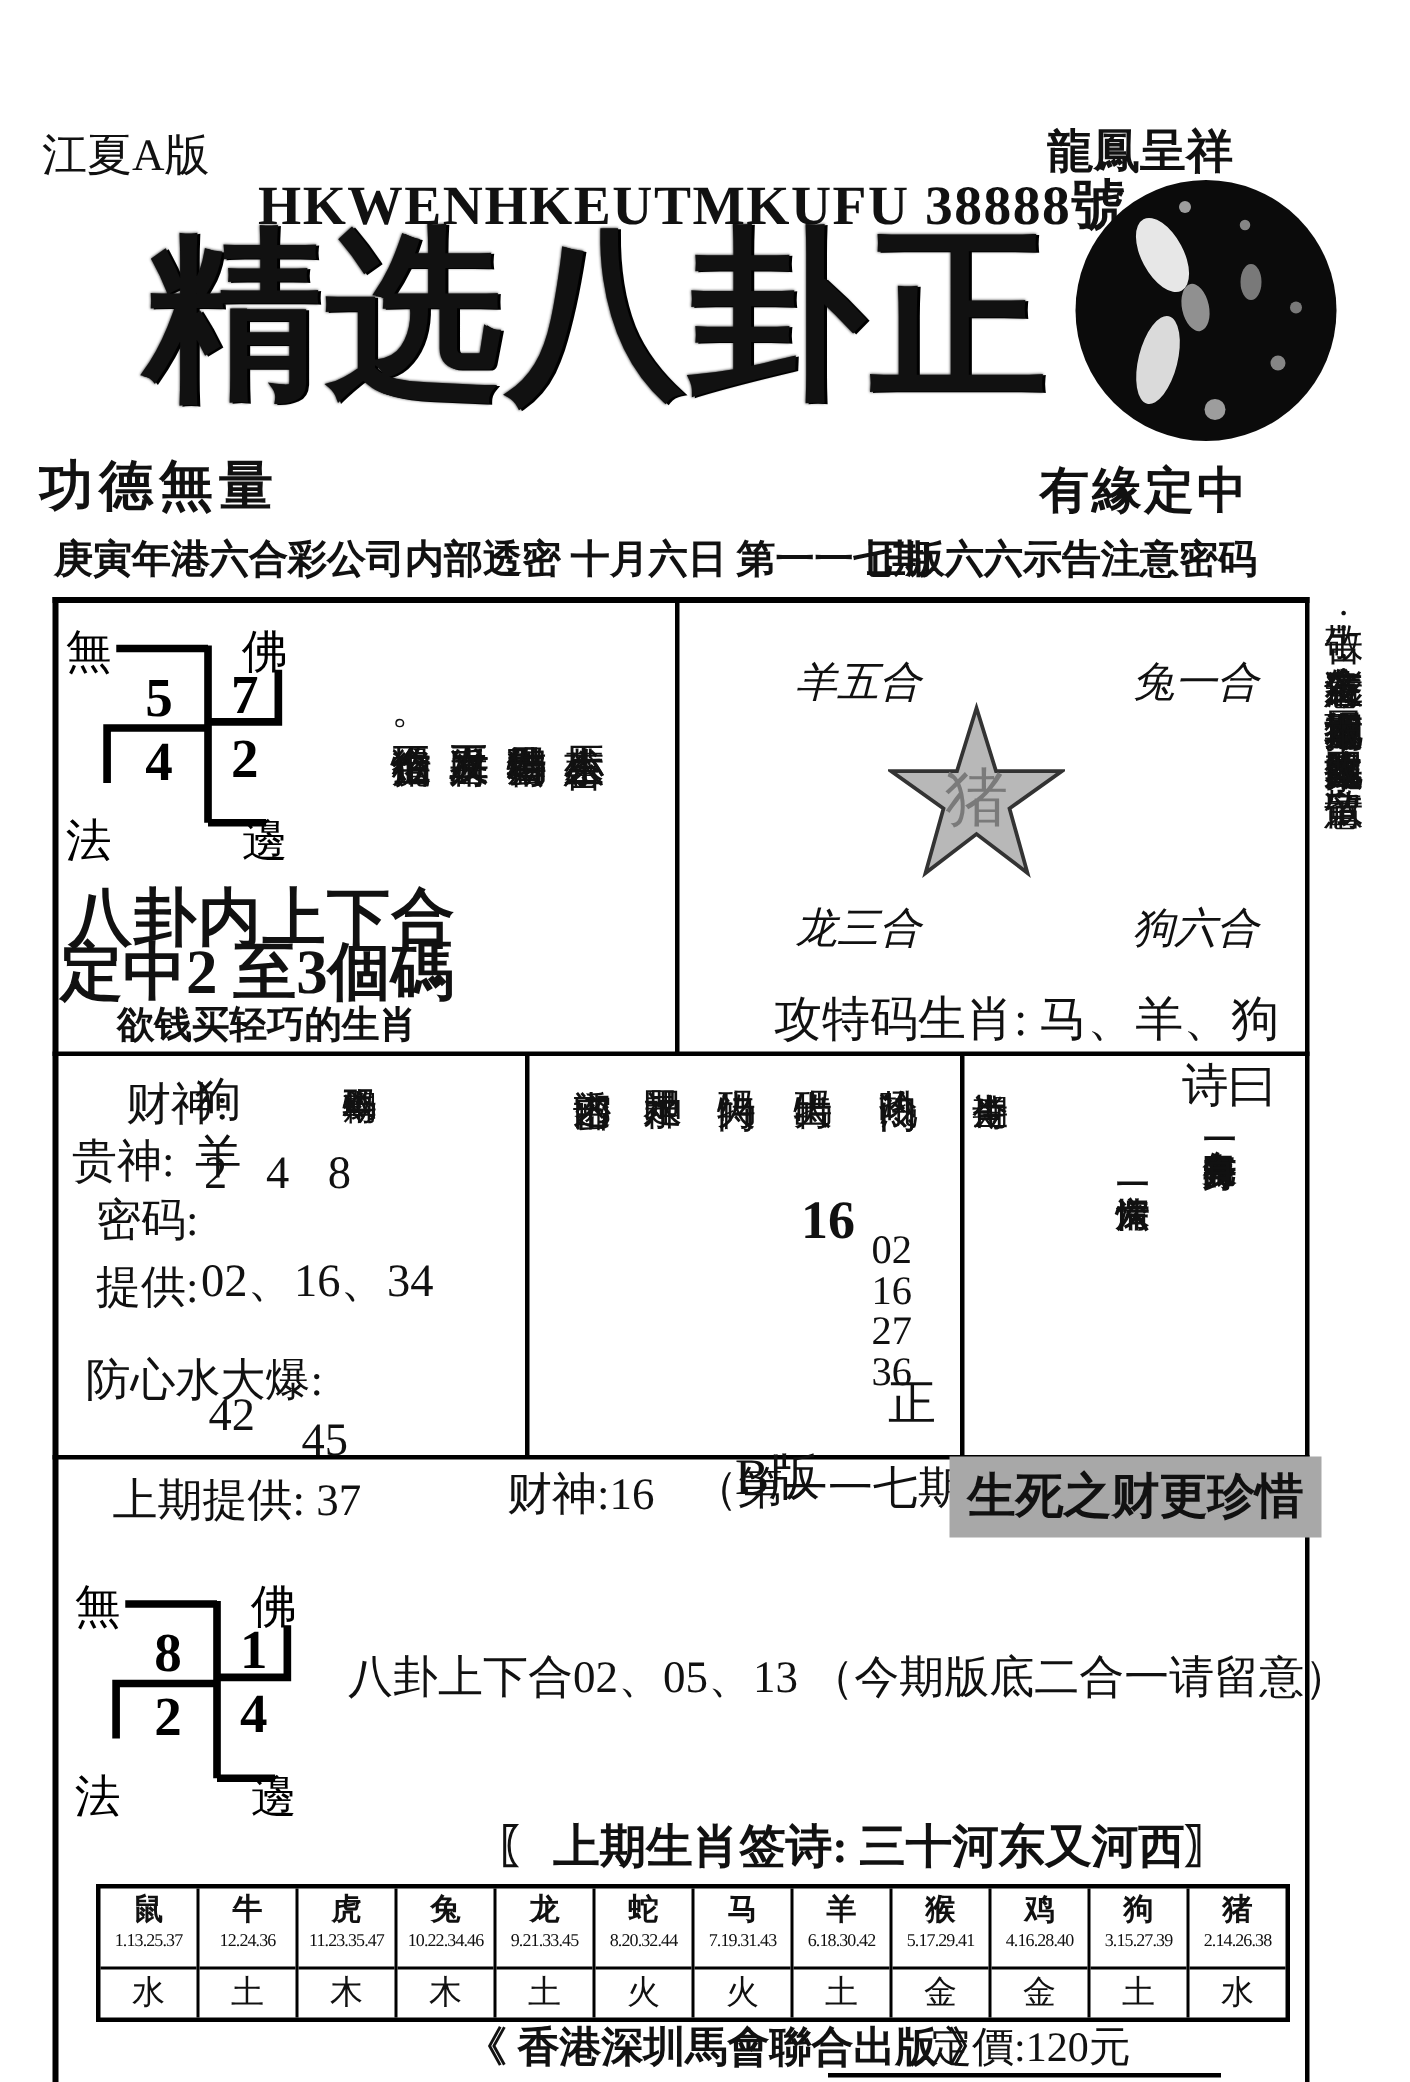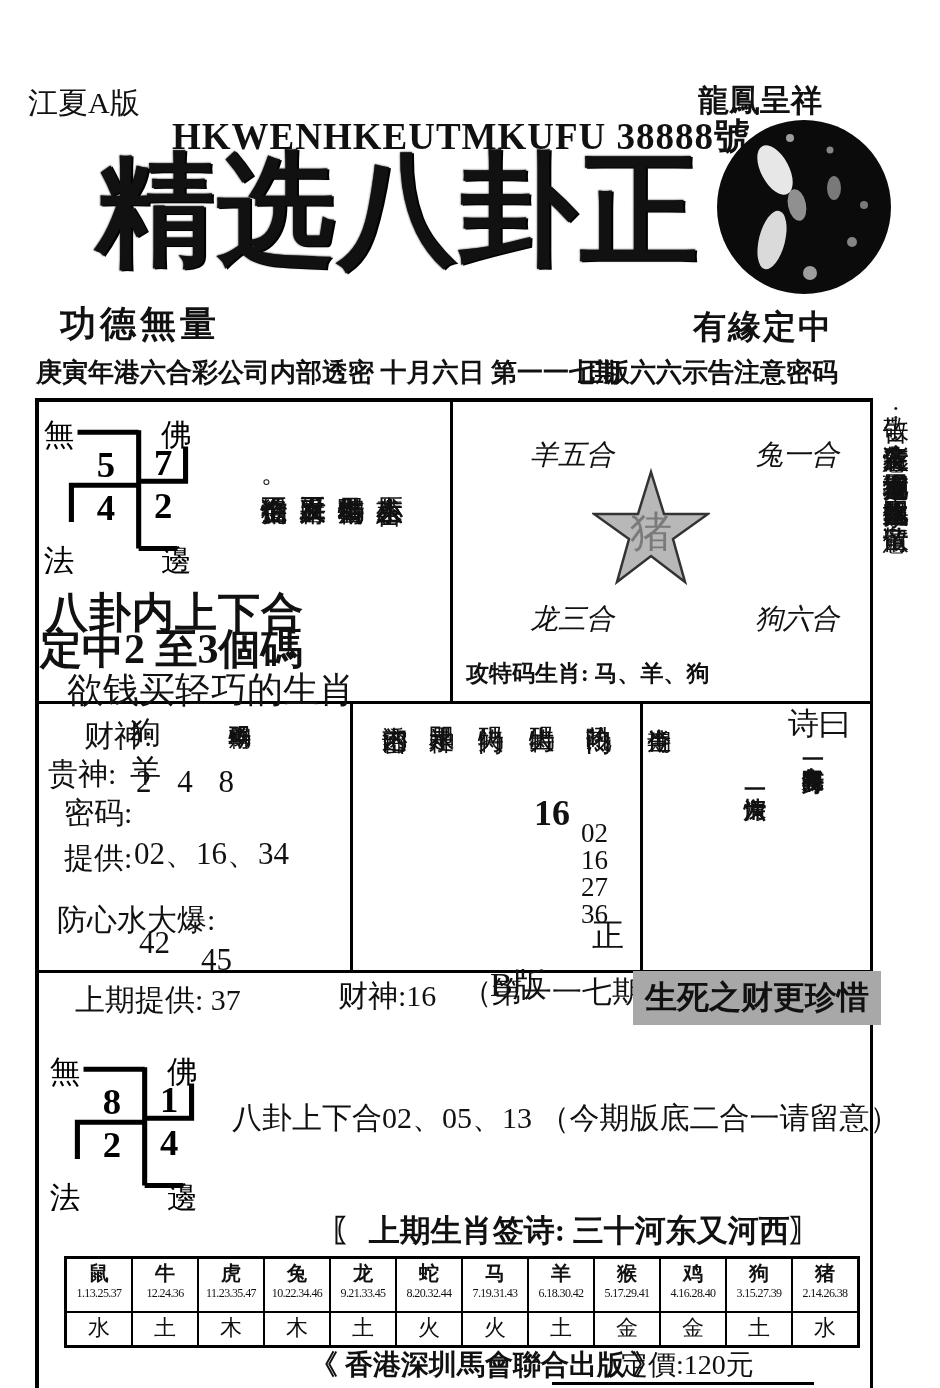--- a/index.html
+++ b/index.html
@@ -7,35 +7,35 @@
         font-family:"Liberation Serif","DejaVu Serif",serif;overflow:hidden;margin:0 auto;}
   .abs{position:absolute;white-space:nowrap;}
   .v{writing-mode:vertical-rl;text-orientation:upright;line-height:1.05;}
   .b{font-weight:bold;}
   
   .edition{left:28px;top:83px;font-size:30px;}
   .motto-tr{left:698px;top:80px;font-size:31px;font-weight:bold;}
   .codeline{left:172px;top:112px;font-size:37px;font-weight:bold;letter-spacing:1px;}
   .bigtitle{left:96px;top:150px;font-size:118px;font-weight:900;letter-spacing:3px;line-height:1;
             text-shadow:2px 1px 0 #000,0 0 2px #000;transform:scaleY(1.04);transform-origin:top left;}
-  .motto-bl{left:26px;top:300px;font-size:36px;font-weight:bold;letter-spacing:4px;margin-left:34px;}
+  .motto-bl{left:26px;top:300px;font-size:36px;font-weight:bold;letter-spacing:4px;}
   .motto-br{left:693px;top:305px;font-size:33px;font-weight:bold;letter-spacing:2px;}
   .issue{left:36px;top:355px;font-size:26px;font-weight:bold;}
   .notice-r{left:578px;top:355px;font-size:26px;font-weight:bold;}
   
   .line{position:absolute;background:#000;}
   
   .slogans{left:250px;top:476px;height:220px;font-size:27px;}
   .slogans>div{margin:0 10px;}
   .claim1{left:46px;top:592px;font-size:42px;font-weight:900;letter-spacing:1px;line-height:1;}
   .claim2{left:40px;top:628px;font-size:42px;font-weight:900;line-height:1;}
-  .claim3{left:67px;top:666px;font-size:36px;}
+  .claim3{left:78px;top:666px;font-size:25px;font-weight:bold;}
   
   .combo{font-size:28px;font-style:italic;}
-  .attack{left:466px;top:658px;font-size:23px;font-weight:bold;}
+  .attack{left:516px;top:658px;font-size:32px;}
   
   .f-label{font-size:30px;}
   .f-val{font-size:31px;}
   
   .tipcol{font-size:26px;}
   .hotnums{left:581px;top:820px;font-size:27px;line-height:27px;white-space:normal;width:46px;}
   
   .hl{left:633px;top:971px;font-size:32px;padding:5px 12px;font-weight:bold;text-align:center;}
   
   .comboline{left:232px;top:1098px;font-size:30px;}

